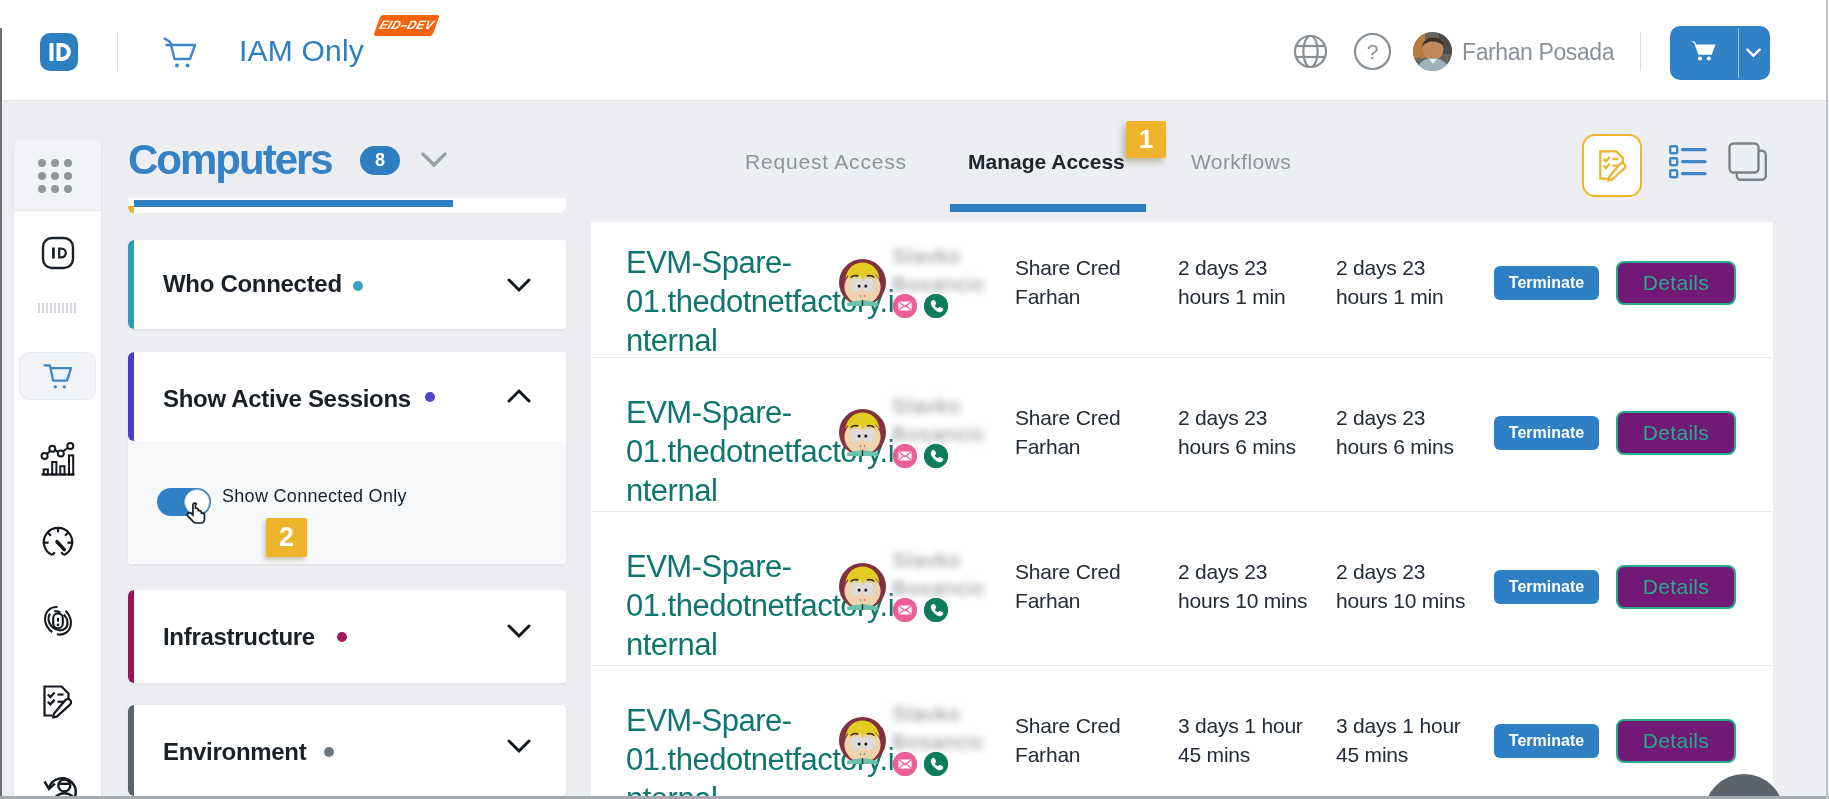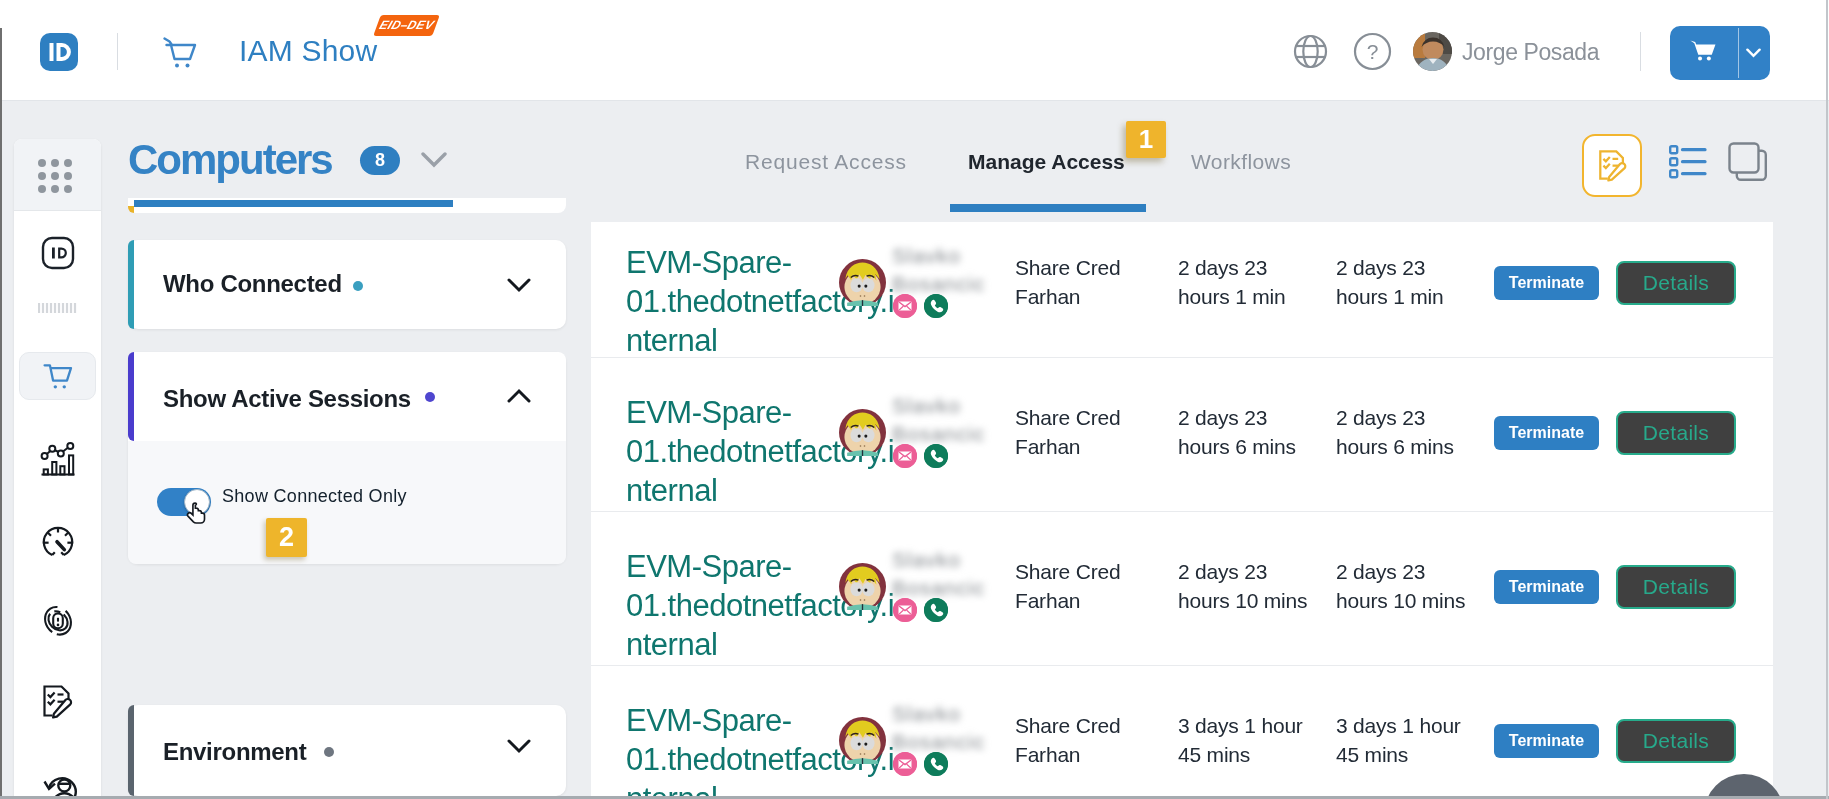--- a/index.html
+++ b/index.html
@@ -37,21 +37,21 @@
 #tab1 { left:745px; letter-spacing:0.8px; }
 #tab2 { left:968px; color:#20262e; font-weight:700; letter-spacing:0; }
 #tab3 { left:1191px; }
 #badge1 { position:absolute; left:1126px; top:121px; width:40px; height:37px; background:#efb42c; color:#fff; font-size:26px; font-weight:bold; text-align:center; line-height:37px; border-radius:2px; box-shadow:-3px 4px 6px rgba(100,80,20,0.35); }
 #tabline { position:absolute; left:950px; top:204px; width:196px; height:8px; background:#2e7fc1; }
 #editbtn { position:absolute; left:1582px; top:134px; width:60px; height:63px; background:#fff; border:2px solid #f2b52e; border-radius:13px; }
 #listicon { position:absolute; left:1669px; top:145px; }
 #stackicon { position:absolute; left:1728px; top:142px; }
 
 
-.fcard { position:absolute; left:128px; width:438px; background:#fff; border-radius:10px; box-shadow:0 1px 3px rgba(0,0,0,0.07); }
+.fcard { position:absolute; left:128px; width:438px; background:#fff; border-radius:4px; box-shadow:0 1px 3px rgba(0,0,0,0.07); }
 .accent { position:absolute; left:0; top:0; width:6px; height:100%; border-radius:10px 0 0 10px; }
 .ftitle { position:absolute; left:35px; font-size:24px; font-weight:600; letter-spacing:-0.3px; color:#1a2027; }
 .fdot { position:absolute; width:10px; height:10px; border-radius:50%; }
 .fchev { position:absolute; left:379px; }
 #sliver { position:absolute; left:128px; top:198px; width:438px; height:15px; background:#fff; border-radius:0 0 8px 8px; }
 #sliver .yb { position:absolute; left:0; top:8px; width:6px; height:7px; background:#e9b32a; border-radius:0 0 0 8px; }
 #sliver .bb { position:absolute; left:6px; top:2px; width:319px; height:7px; background:#2e7fc1; }
 #card1 { top:240px; height:89px; }
 #card2 { top:352px; height:212px; }
 #card2 .hdr { position:absolute; left:0; top:0; width:438px; height:89px; background:#fff; border-radius:8px 8px 0 0; }
@@ -69,21 +69,21 @@
 .cellname { position:absolute; left:626px; width:210px; font-size:31px; letter-spacing:-0.5px; color:#0f766e; line-height:39px; }
 .avwrap { position:absolute; left:839px; width:47px; height:47px; }
 .blurname { position:absolute; left:892px; width:130px; font-size:21px; letter-spacing:1px; color:#82878c; line-height:28px; filter:blur(3.5px); }
 .bdg { position:absolute; width:24px; height:24px; border-radius:50%; }
 .bdg.pink { background:#ec5e96; left:893px; }
 .bdg.green { background:#0e7c5b; left:924px; }
 .cellwho { position:absolute; left:1015px; width:160px; font-size:21px; letter-spacing:-0.2px; color:#222b36; line-height:28.5px; }
 .celltime1 { position:absolute; left:1178px; width:160px; font-size:21px; letter-spacing:-0.2px; color:#222b36; line-height:28.5px; }
 .celltime2 { position:absolute; left:1336px; width:160px; font-size:21px; letter-spacing:-0.2px; color:#222b36; line-height:28.5px; }
 .btnterm { position:absolute; left:1494px; width:105px; height:34px; background:#2e7fc3; border-radius:6px; color:#fff; font-size:16px; font-weight:bold; text-align:center; line-height:34px; }
-.btndet { position:absolute; left:1616px; width:120px; height:44px; background:#404040; border:2px solid #27ab8b; border-radius:8px; color:#27a98b; font-size:21px; letter-spacing:0.3px; text-align:center; line-height:40px; }
+.btndet { position:absolute; left:1616px; width:120px; height:44px; background:#701a75; border:2px solid #27ab8b; border-radius:8px; color:#27a98b; font-size:21px; letter-spacing:0.3px; text-align:center; line-height:40px; }
 
 #fab { position:absolute; left:1704px; top:774px; width:80px; height:80px; border-radius:50%; background:#5d646e; }
 #leftline { position:absolute; left:0; top:28px; width:2px; height:771px; background:#6f6f6f; z-index:9; }
 #bottomline { position:absolute; left:0; top:796px; width:1829px; height:3px; background:#a6abb0; z-index:10; }
 #rightline { position:absolute; left:1826px; top:0; width:2px; height:799px; background:#c2c6cb; z-index:11; }
 </style>
 </head>
 <body>
 <div id="stage">
   <div id="header">
@@ -91,21 +91,21 @@
           <rect width="38" height="38" rx="10" fill="#2e7fc1"></rect>
           <rect x="9.5" y="10" width="4" height="18" fill="#fff"></rect>
           <path d="M18.5 12 h3.4 a7 7 0 0 1 0 14 h-3.4 z" fill="none" stroke="#fff" stroke-width="4"></path>
         </svg></div>
     <div id="hdiv1"></div>
     <div id="hcart"><svg width="36" height="38" viewBox="0 0 36 38">
           <path d="M2.5 3.5 L7.5 6.5 L10 10 M4.5 10 H33 L28 24 H12.5 L8.5 8" fill="none" stroke="#3f87c9" stroke-width="2.4" stroke-linejoin="round" stroke-linecap="round"></path>
           <circle cx="15" cy="30.5" r="2" fill="#3f87c9"></circle>
           <circle cx="25.5" cy="30.5" r="2" fill="#3f87c9"></circle>
         </svg></div>
-    <div id="iamshop">IAM Show</div>
+    <div id="iamshop">IAM Only</div>
     <div id="eid">EID–DEV</div>
     <div id="globe"><svg width="37" height="37" viewBox="0 0 37 37">
           <g fill="none" stroke="#878e96" stroke-width="2.2">
             <circle cx="18.5" cy="18.5" r="15.5"></circle>
             <ellipse cx="18.5" cy="18.5" rx="7.2" ry="15.5"></ellipse>
             <line x1="4.3" y1="13" x2="32.7" y2="13"></line>
             <line x1="4.3" y1="24" x2="32.7" y2="24"></line>
           </g>
         </svg></div>
     <div id="help"><svg width="39" height="39" viewBox="0 0 39 39">
@@ -114,21 +114,21 @@
         </svg></div>
     <div id="uavatar"><svg width="39" height="39" viewBox="0 0 39 39">
           <rect width="39" height="39" fill="#6a6660"></rect>
           <rect x="0" y="0" width="12" height="26" fill="#b97b3e"></rect>
           <rect x="26" y="0" width="13" height="22" fill="#4e4a45"></rect>
           <circle cx="20" cy="17.5" r="10.5" fill="#c08a5e"></circle>
           <path d="M8.5 15 Q11 5.5 20 5.5 Q29 5.5 31.5 15 Q27 9.5 20 9.5 Q13 9.5 8.5 15 Z" fill="#3c332c"></path>
           <path d="M2 39 Q8 26 20 26 Q32 26 37 39 Z" fill="#9fb3bf"></path>
           <path d="M16 27 l4 5 4-5" fill="#e8ecef"></path>
         </svg></div>
-    <div id="uname">Jorge Posada</div>
+    <div id="uname">Farhan Posada</div>
     <div id="hdiv2"></div>
     <div id="cartbtn">
       <svg width="30" height="27" viewBox="0 0 34 30" style="position:absolute;left:19px;top:13px;">
           <path d="M1.5 1.5 L7 3.2 L8.2 6 H30 L25.8 17.5 H10.5 L6 4.5 Z" fill="#fff"></path>
           <circle cx="12.5" cy="21.8" r="2.3" fill="#fff"></circle>
           <circle cx="22.5" cy="21.8" r="2.3" fill="#fff"></circle>
         </svg>
       <div class="sep"></div>
       <svg width="15" height="10" viewBox="0 0 16 10" style="position:absolute;left:76px;top:22px;">
           <path d="M1.5 1.5 L8 8 L14.5 1.5" fill="none" stroke="#fff" stroke-width="2.6" stroke-linecap="round"></path>
@@ -304,20 +304,28 @@
     <div id="toggle">
         <div class="knob"></div>
       </div>
     <svg width="24" height="26" viewBox="0 0 20 22" style="position:absolute;left:58px;top:150px;z-index:3;">
         <path d="M7.5 1c-1 0-1.8.8-1.8 1.8V11l-1.4-1.4c-.7-.7-1.9-.7-2.6 0-.7.7-.7 1.9 0 2.6l4.4 4.6c.6.6 1.4 1 2.3 1h3.9c1.8 0 3.2-1.4 3.2-3.2v-3.4c0-1-.8-1.8-1.8-1.8h-.8v-.3c0-1-.8-1.8-1.8-1.8h-.8v-.3c0-1-.8-1.8-1.8-1.8h-.7V2.8C9.3 1.8 8.5 1 7.5 1z" fill="#fff" stroke="#14191f" stroke-width="1.4"></path>
       </svg>
     <div id="tlabel">Show Connected Only</div>
     <div id="badge2">2</div>
   </div>
 
+  <div class="fcard" id="card3">
+    <div class="accent" style="background:#9c135c;"></div>
+    <div class="ftitle" style="top:33px;">Infrastructure</div>
+    <div class="fdot" style="background:#a21a5c; left:209px; top:42px;"></div>
+    <div class="fchev" style="top:34px;"><svg width="24" height="15" viewBox="0 0 24 15">
+          <path d="M2 2 L12 12 L22 2" fill="none" stroke="#14191f" stroke-width="3" stroke-linecap="round"></path>
+        </svg></div>
+  </div>
 
   <div class="fcard" id="card4">
     <div class="accent" style="background:#5a646e;"></div>
     <div class="ftitle" style="top:33px;">Environment</div>
     <div class="fdot" style="background:#6e7680; left:196px; top:42px;"></div>
     <div class="fchev" style="top:34px;"><svg width="24" height="15" viewBox="0 0 24 15">
           <path d="M2 2 L12 12 L22 2" fill="none" stroke="#14191f" stroke-width="3" stroke-linecap="round"></path>
         </svg></div>
   </div>
 

